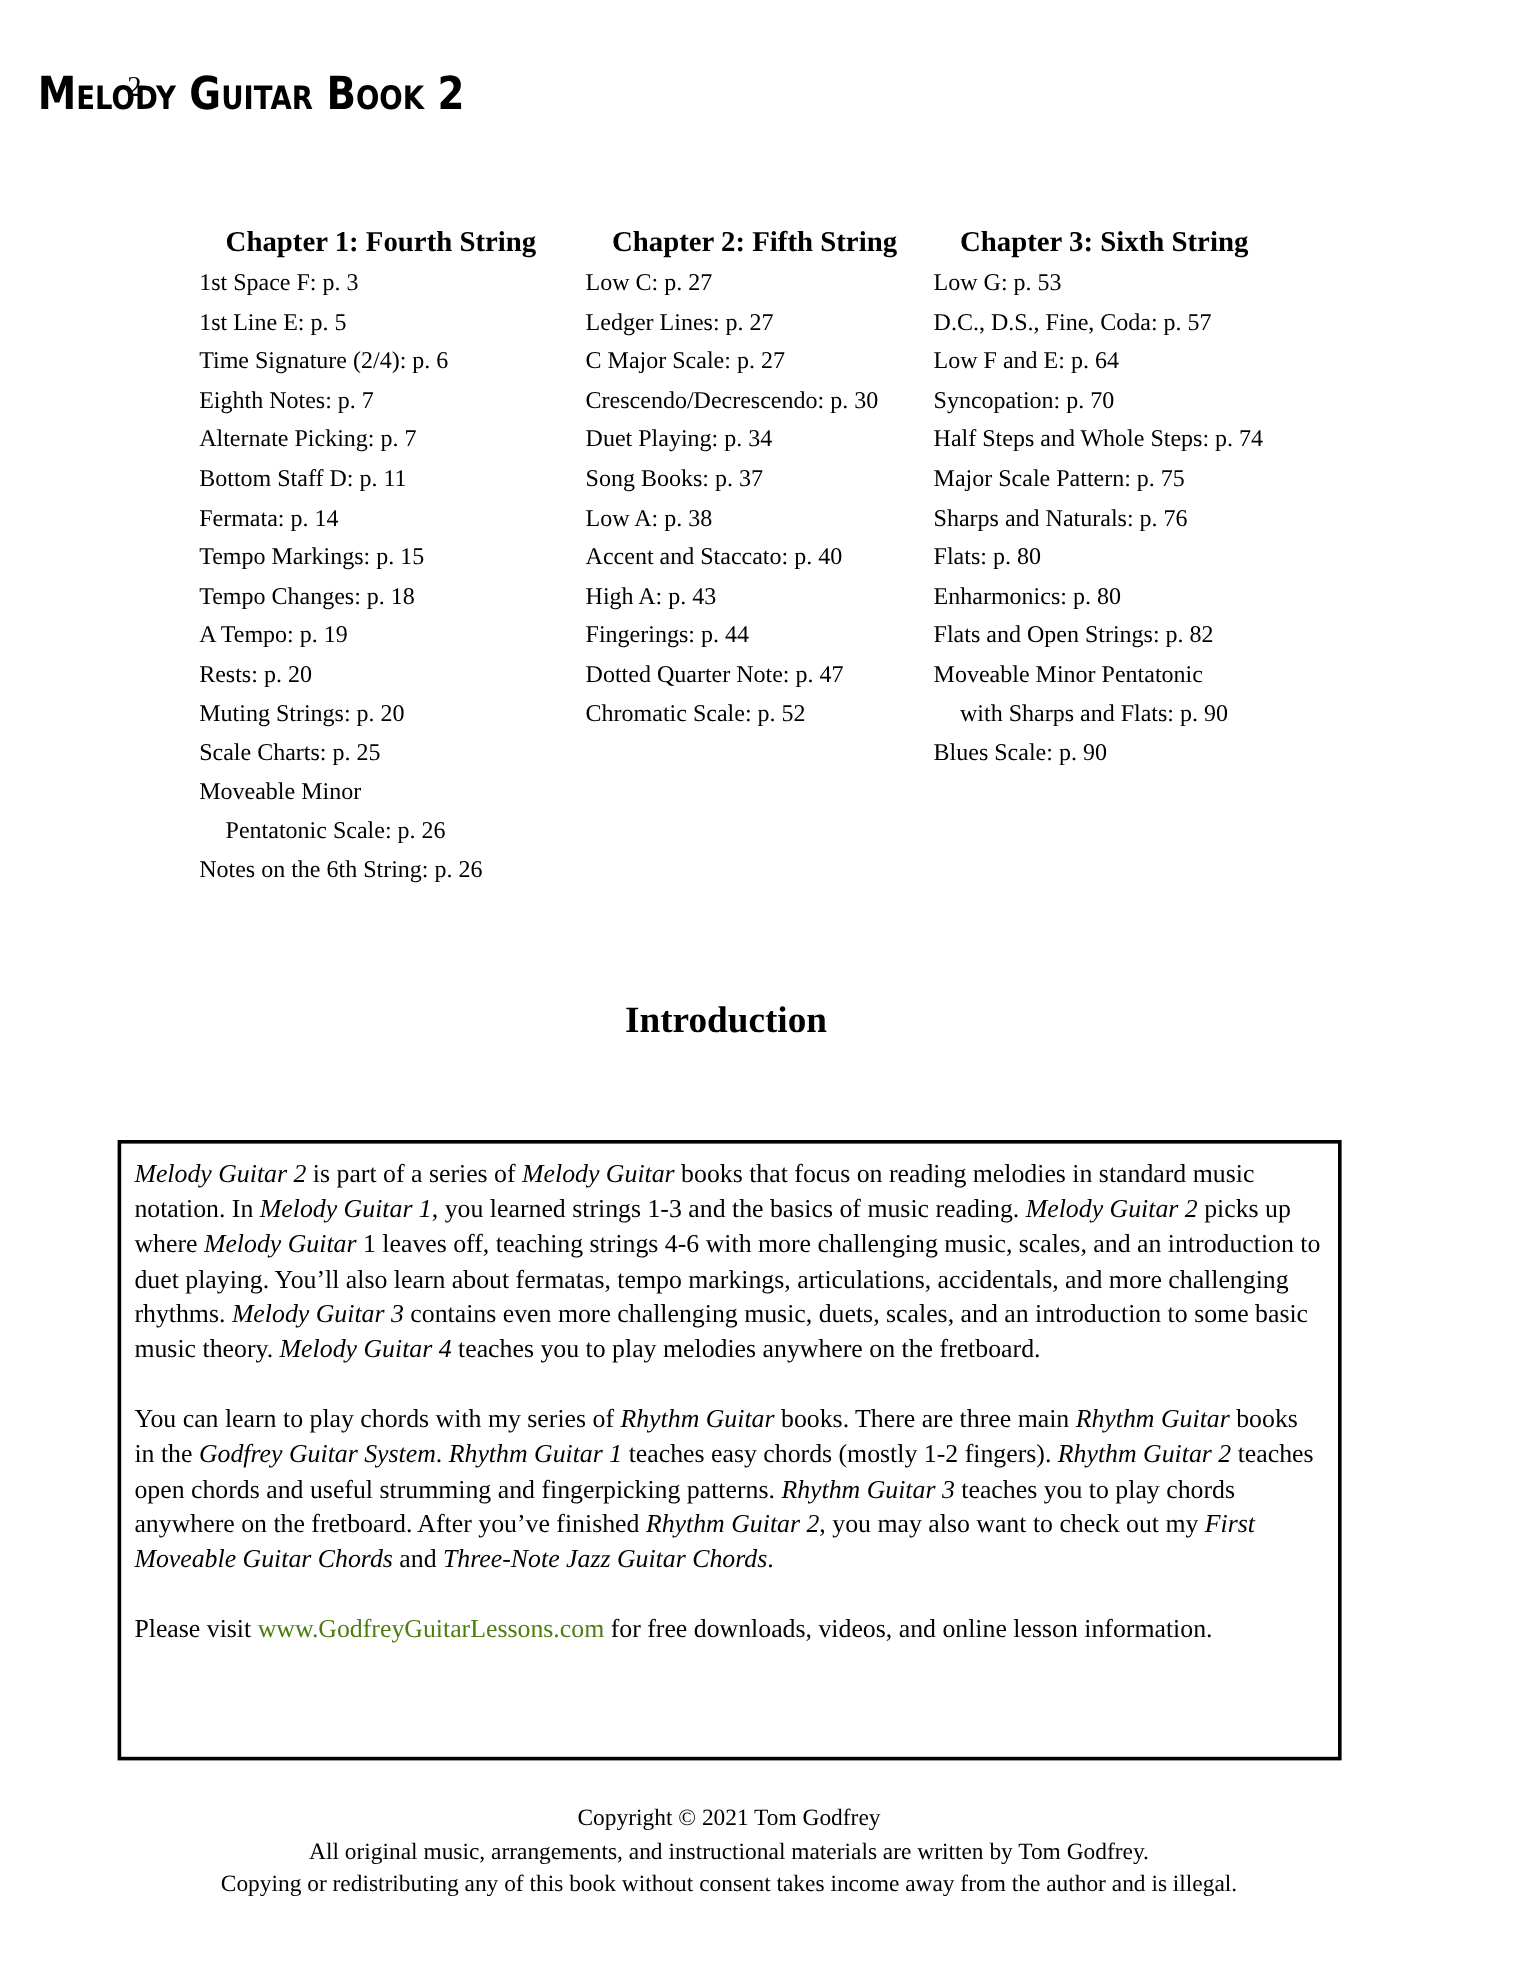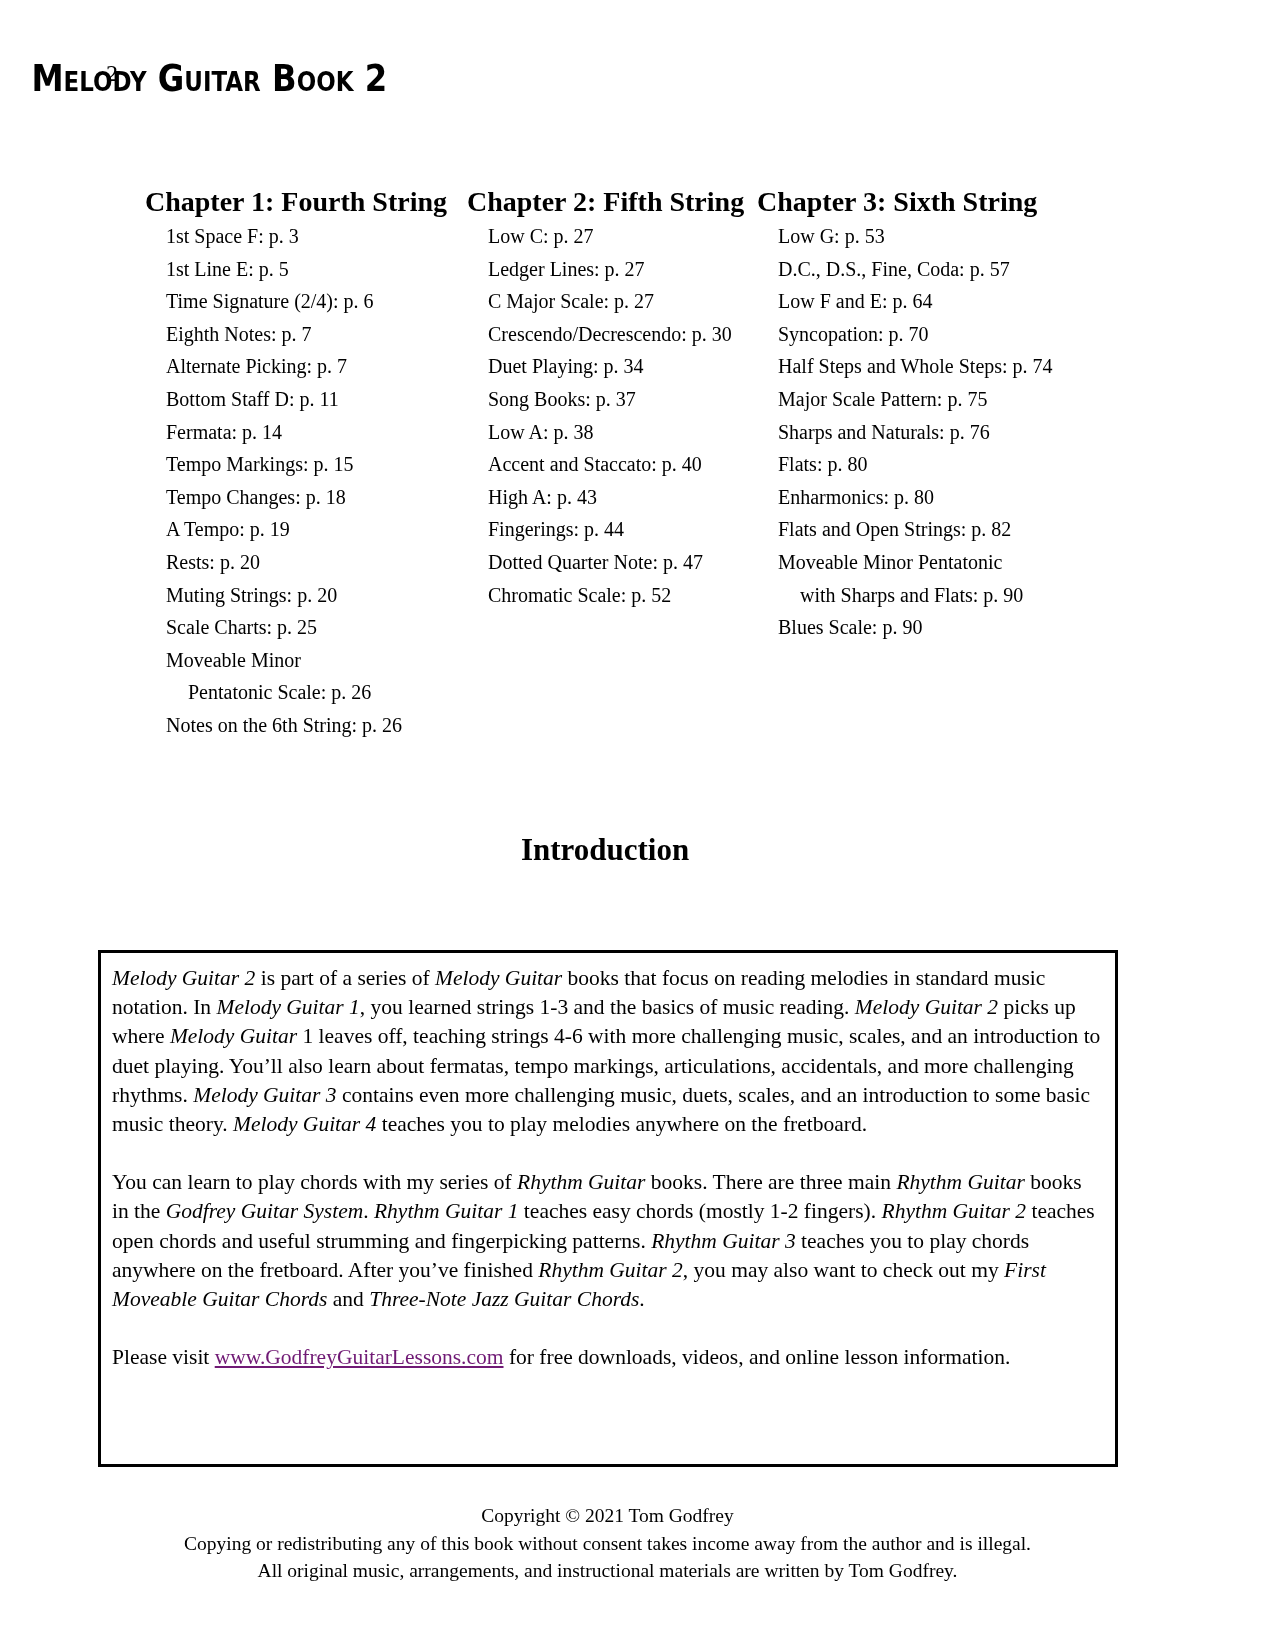--- a/index.html
+++ b/index.html
@@ -43,25 +43,26 @@
     position: absolute;
     left: 145px;
     top: 186px;
     width: 985px;
     display: flex;
   }
   .toc-col-0 { width: 322px; }
   .toc-col-1 { width: 290px; }
   .toc-col-2 { flex: 1; }
   .toc-heading {
-    font-size: 28px;
+    font-size: 24px;
     font-weight: bold;
     line-height: 32px;
     margin-bottom: 2px;
     white-space: nowrap;
+    margin-left: 43px;
   }
   .toc-items { padding-left: 21px; }
   .toc-item {
     font-size: 20px;
     line-height: 32.6px;
     white-space: nowrap;
   }
   .toc-item.indent { padding-left: 22px; }
 
   .intro-heading-wrap {
@@ -86,22 +87,21 @@
     padding: 11px 12px 10px 11px;
   }
   .intro-paragraph {
     font-size: 21.5px;
     line-height: 29.2px;
     margin-bottom: 29px;
   }
   .intro-paragraph:last-child { margin-bottom: 0; }
   .intro-paragraph em { }
   .intro-paragraph .link {
-    text-decoration: underline;
-    color: #701a75;
+    color: #4d7c0f;
     cursor: pointer;
   }
 
   .footer {
     position: absolute;
     left: 0;
     top: 1502px;
     width: 1215px;
     text-align: center;
   }
@@ -183,15 +183,15 @@
 </div>
 
 <div class="intro-box">
   <div class="intro-paragraph"><em>Melody Guitar 2</em><span> is part of a series of </span><em>Melody Guitar</em><span> books that focus on reading melodies in standard music notation. In </span><em>Melody Guitar 1</em><span>, you learned strings 1-3 and the basics of music reading. </span><em>Melody Guitar 2</em><span> picks up where </span><em>Melody Guitar</em><span> 1 leaves off, teaching strings 4-6 with more challenging music, scales, and an introduction to duet playing. You’ll also learn about fermatas, tempo markings, articulations, accidentals, and more challenging rhythms. </span><em>Melody Guitar 3</em><span> contains even more challenging music, duets, scales, and an introduction to some basic music theory. </span><em>Melody Guitar 4</em><span> teaches you to play melodies anywhere on the fretboard.</span></div>
   <div class="intro-paragraph"><span>You can learn to play chords with my series of </span><em>Rhythm Guitar</em><span> books. There are three main </span><em>Rhythm Guitar</em><span> books in the </span><em>Godfrey Guitar System</em><span>. </span><em>Rhythm Guitar 1</em><span> teaches easy chords (mostly 1-2 fingers). </span><em>Rhythm Guitar 2</em><span> teaches open chords and useful strumming and fingerpicking patterns. </span><em>Rhythm Guitar 3</em><span> teaches you to play chords anywhere on the fretboard. After you’ve finished </span><em>Rhythm Guitar 2</em><span>, you may also want to check out my </span><em>First Moveable Guitar Chords</em><span> and </span><em>Three-Note Jazz Guitar Chords</em><span>.</span></div>
   <div class="intro-paragraph"><span>Please visit </span><span class="link">www.GodfreyGuitarLessons.com</span><span> for free downloads, videos, and online lesson information.</span></div>
 </div>
 
 <div class="footer">
     <div class="footer-line">Copyright © 2021 Tom Godfrey</div>
+    <div class="footer-line">All original music, arrangements, and instructional materials are written by Tom Godfrey.</div>
     <div class="footer-line">Copying or redistributing any of this book without consent takes income away from the author and is illegal.</div>
-    <div class="footer-line">All original music, arrangements, and instructional materials are written by Tom Godfrey.</div>
   </div>
 
 </body></html>

